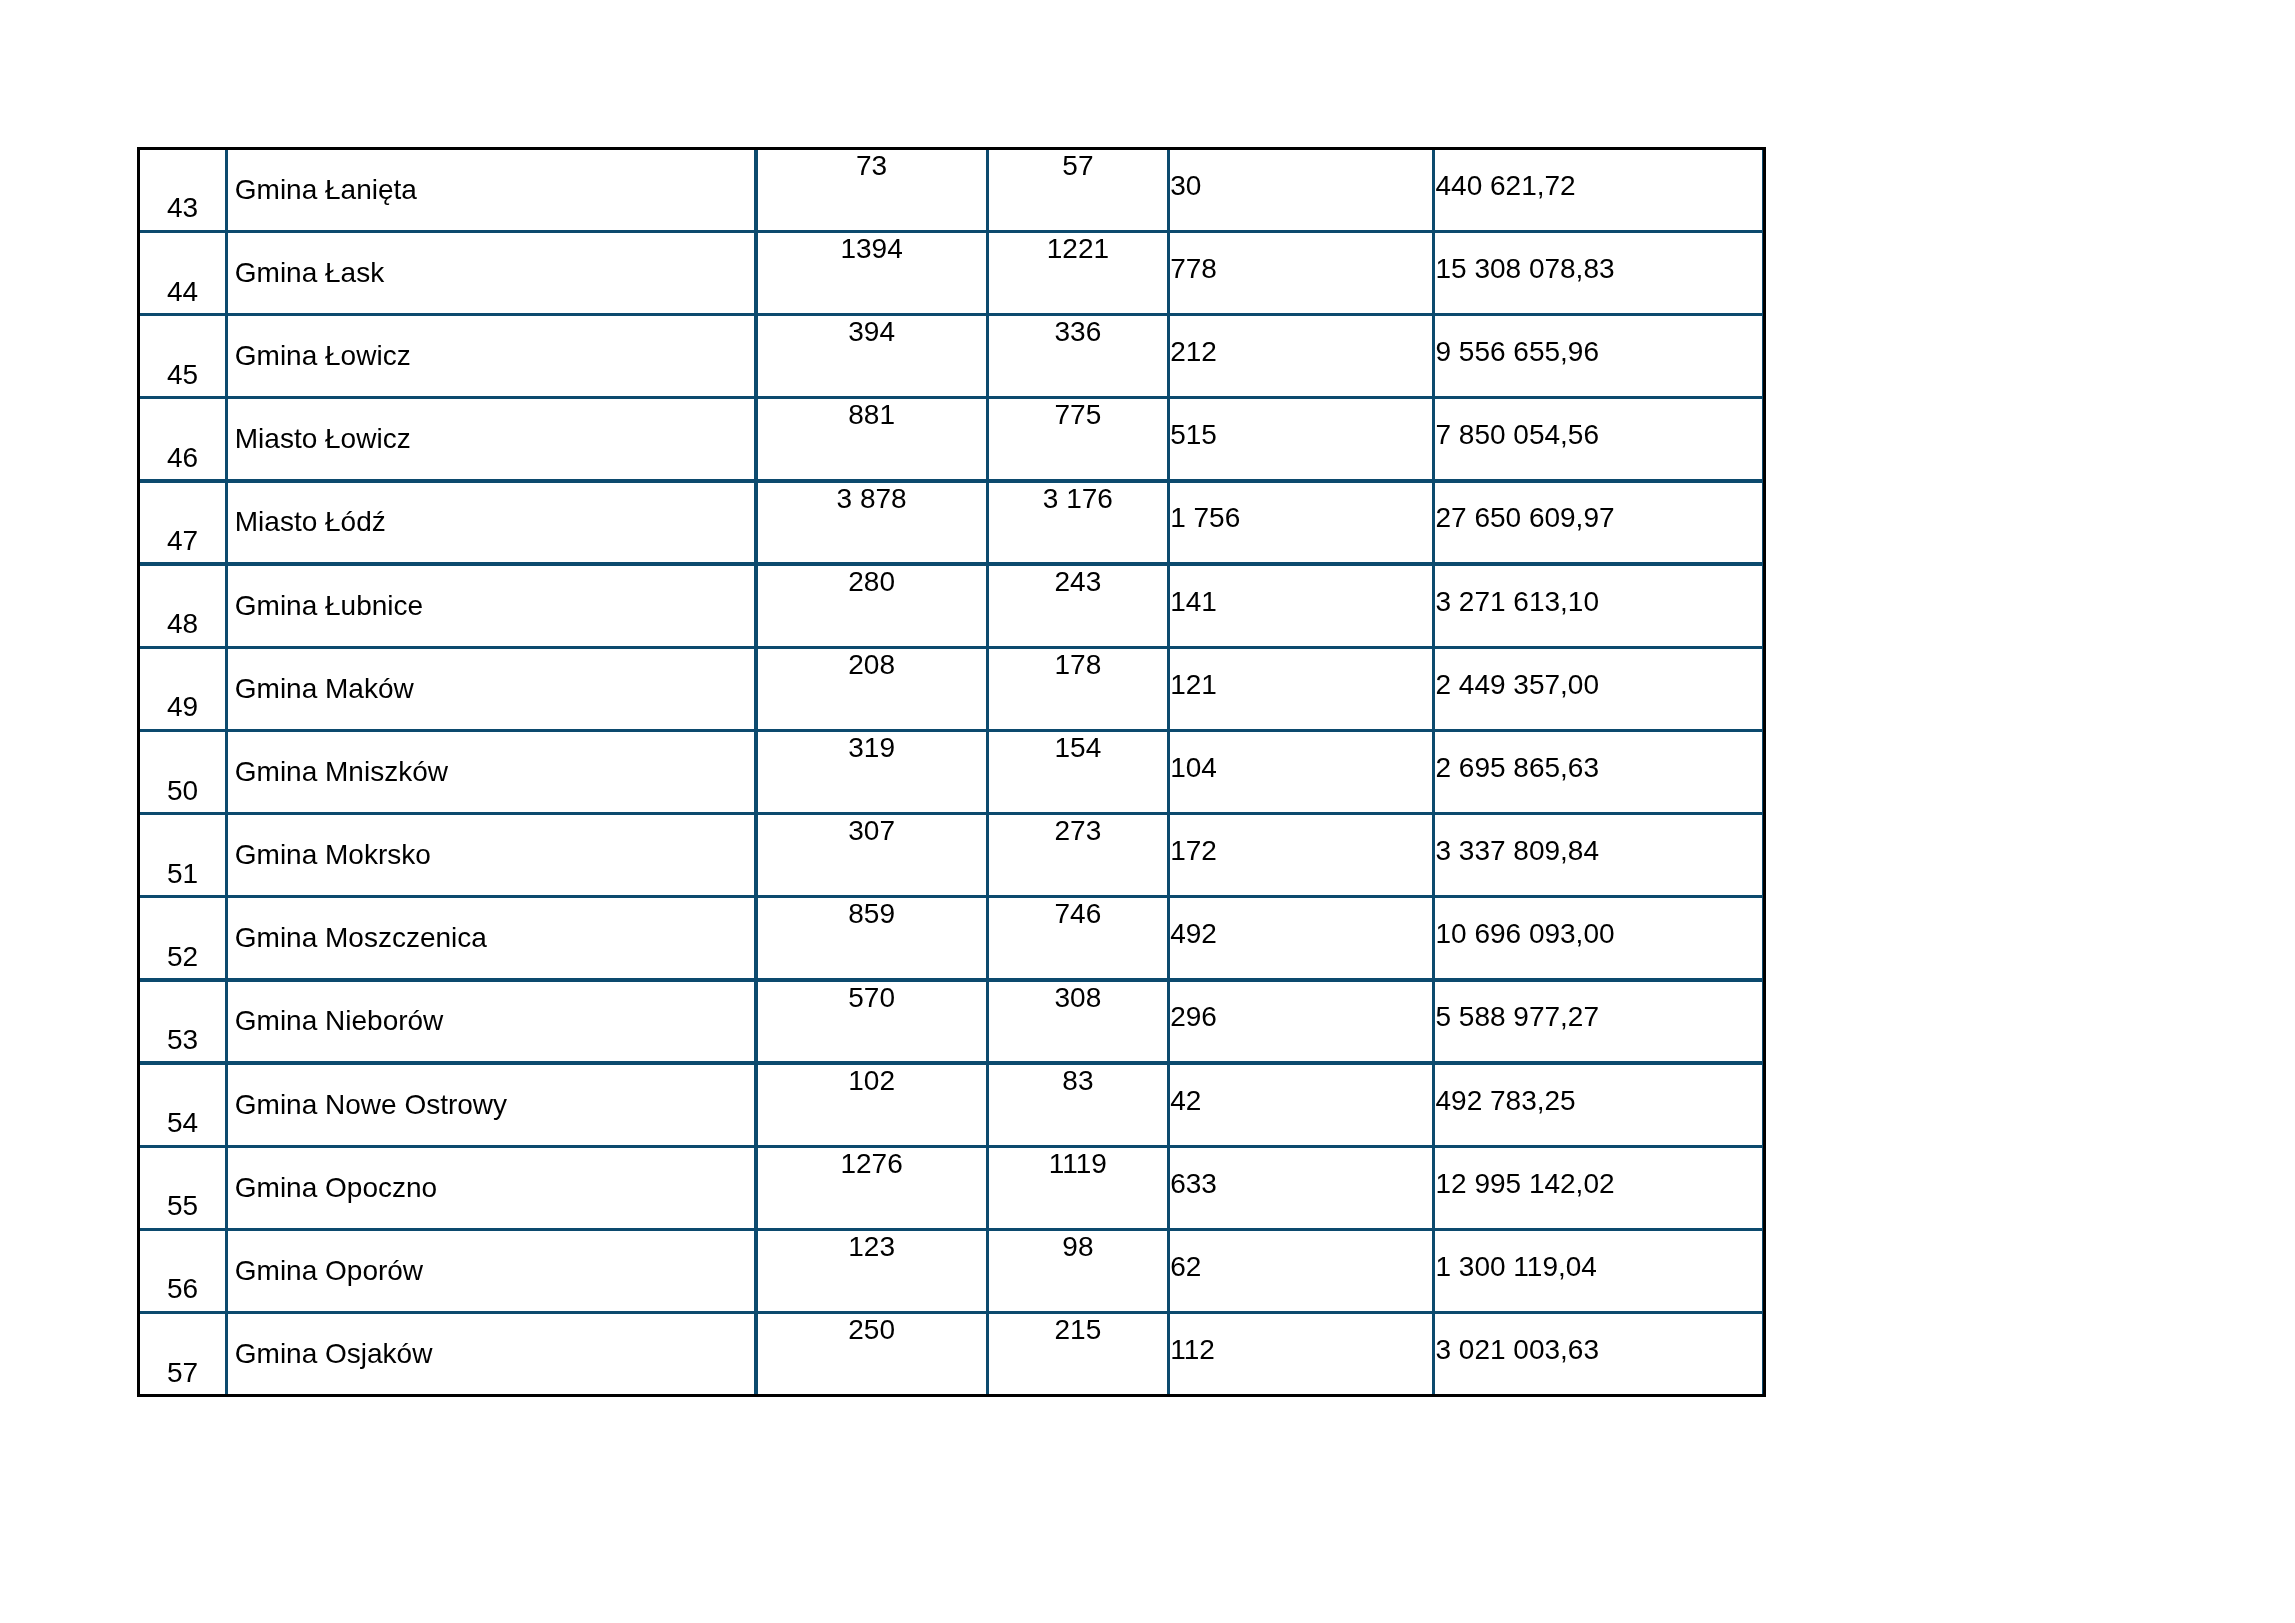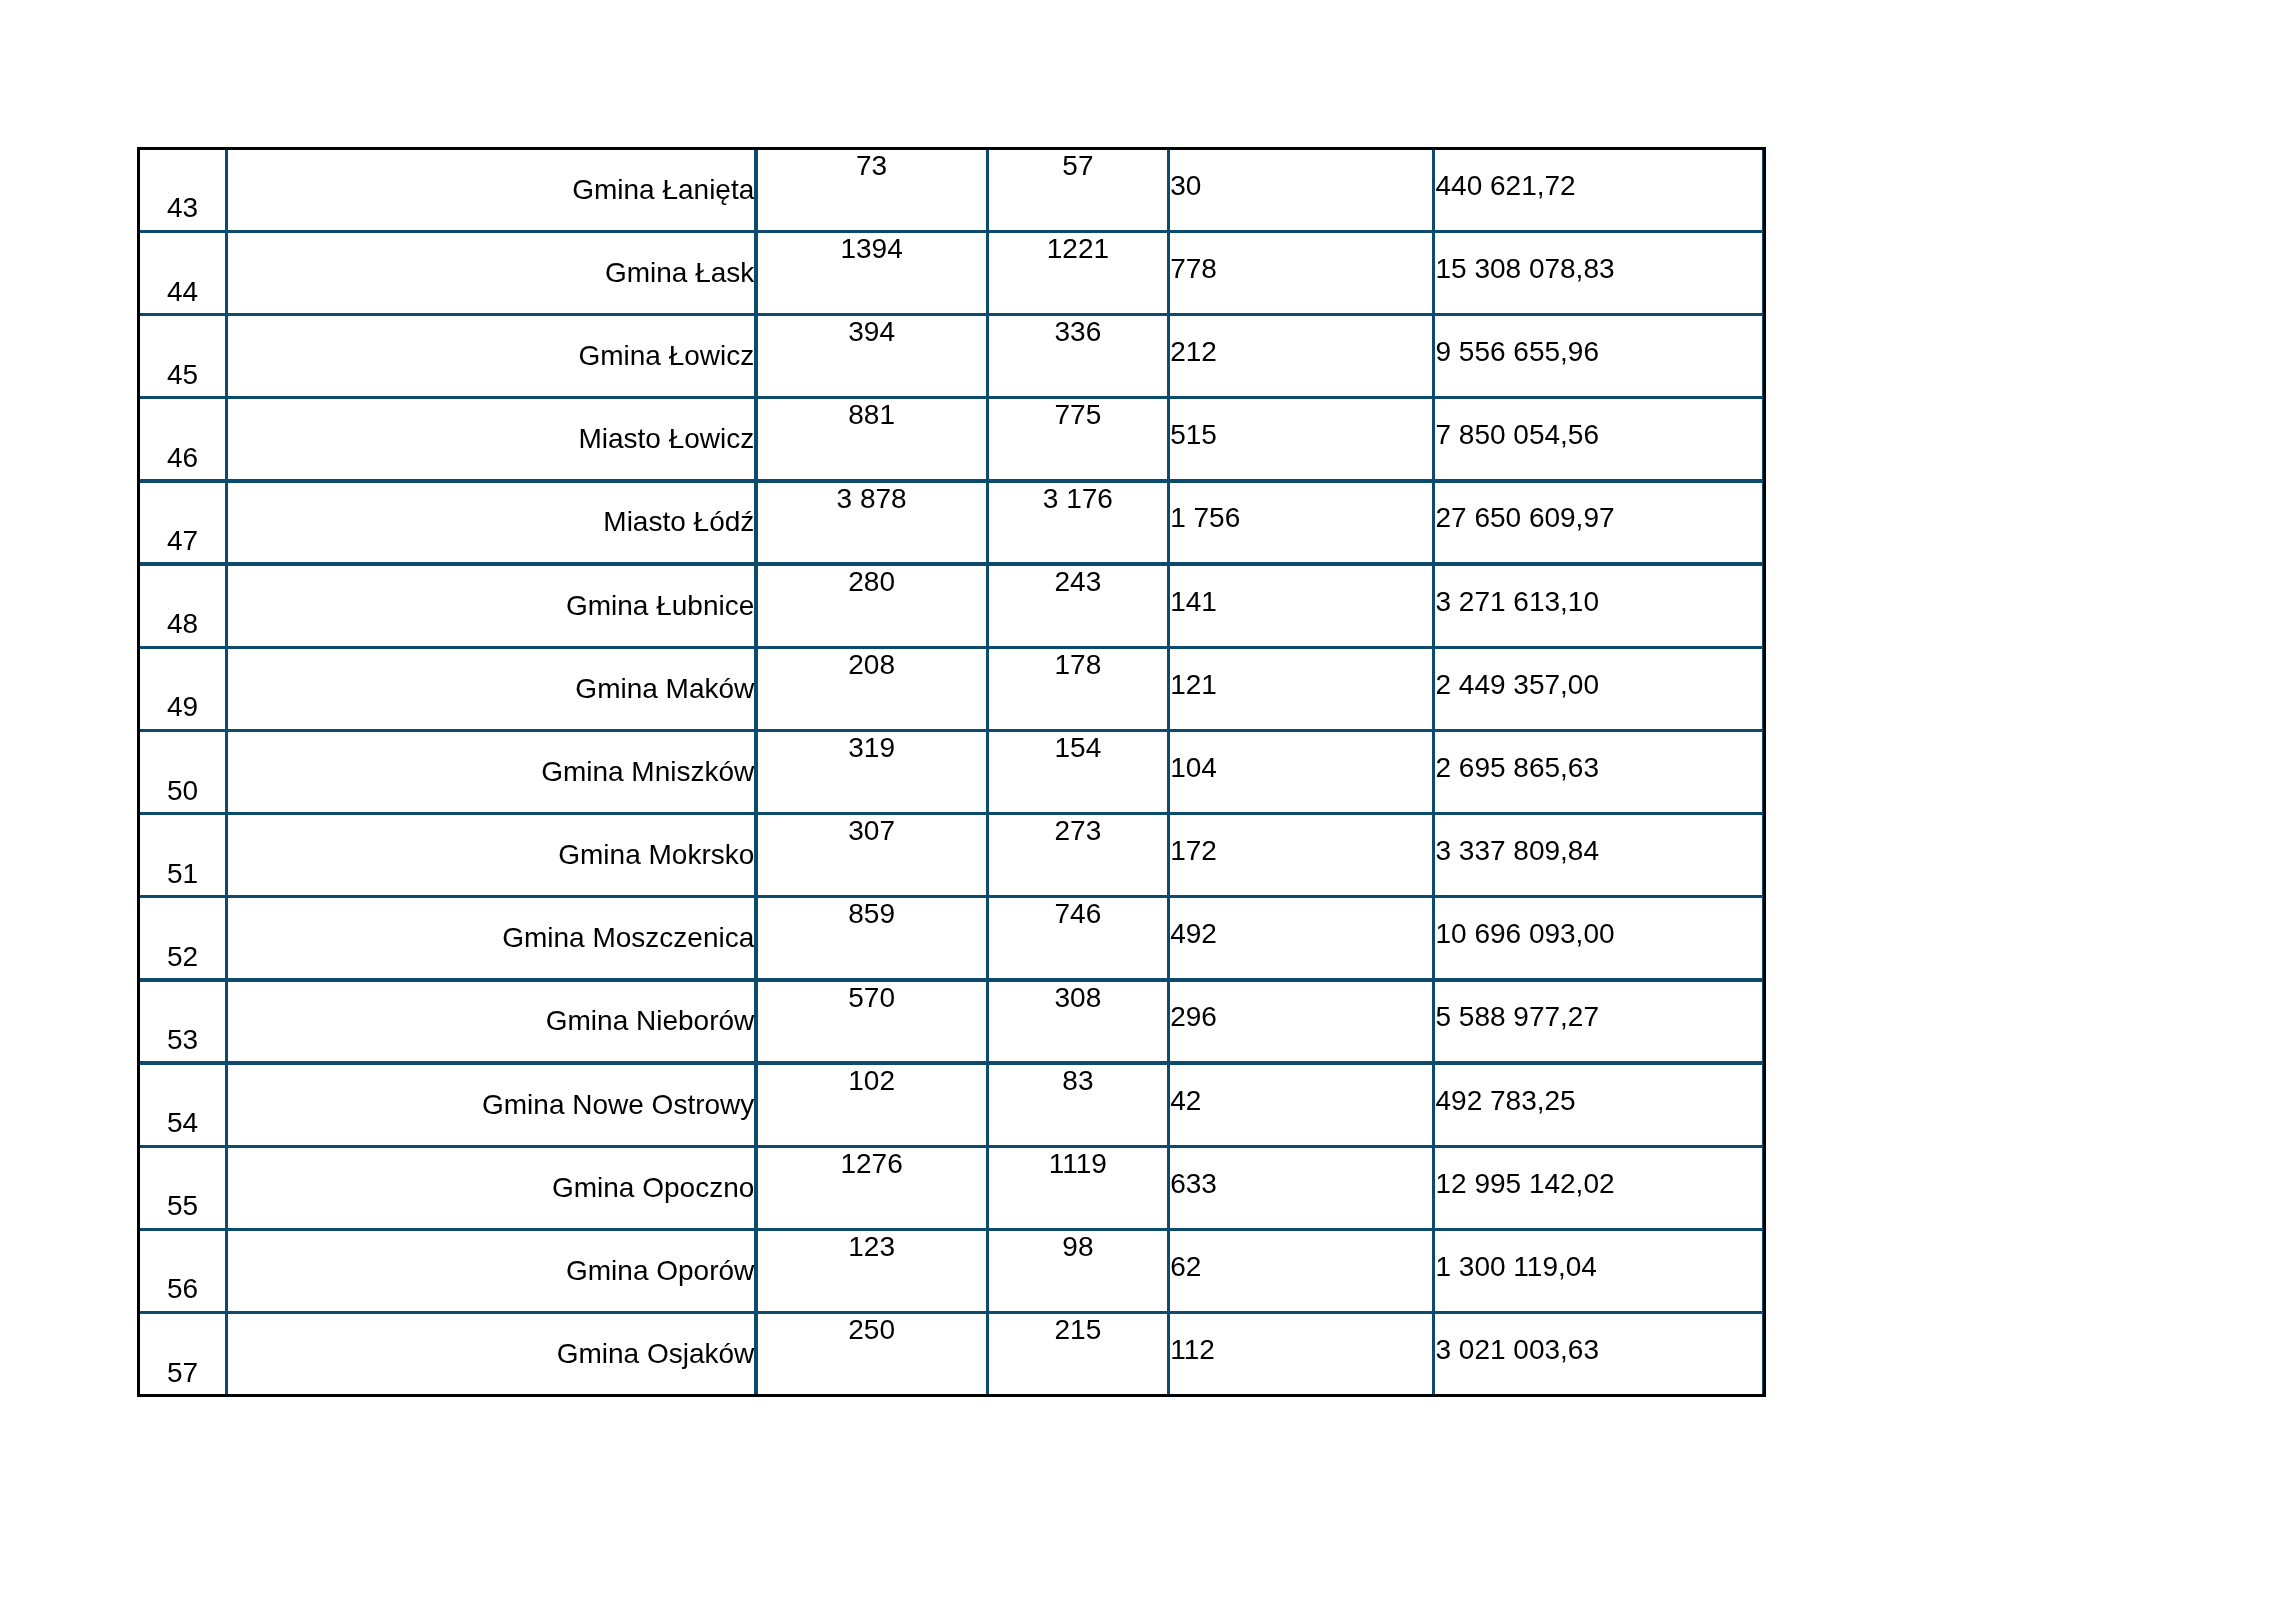--- a/index.html
+++ b/index.html
@@ -39,21 +39,21 @@
   }
   
   .c1 {
     align-items: flex-end;
     justify-content: center;
     padding-bottom: 5.2px;
   }
   
   .c2 {
     align-items: center;
-    justify-content: flex-end;
+    justify-content: flex-start;
     padding-left: 6.5px;
   }
   
   .c3, .c4 {
     justify-content: center;
     padding-bottom: 5.2px;
   }
   
   .c5, .c6 {
     align-items: center;

